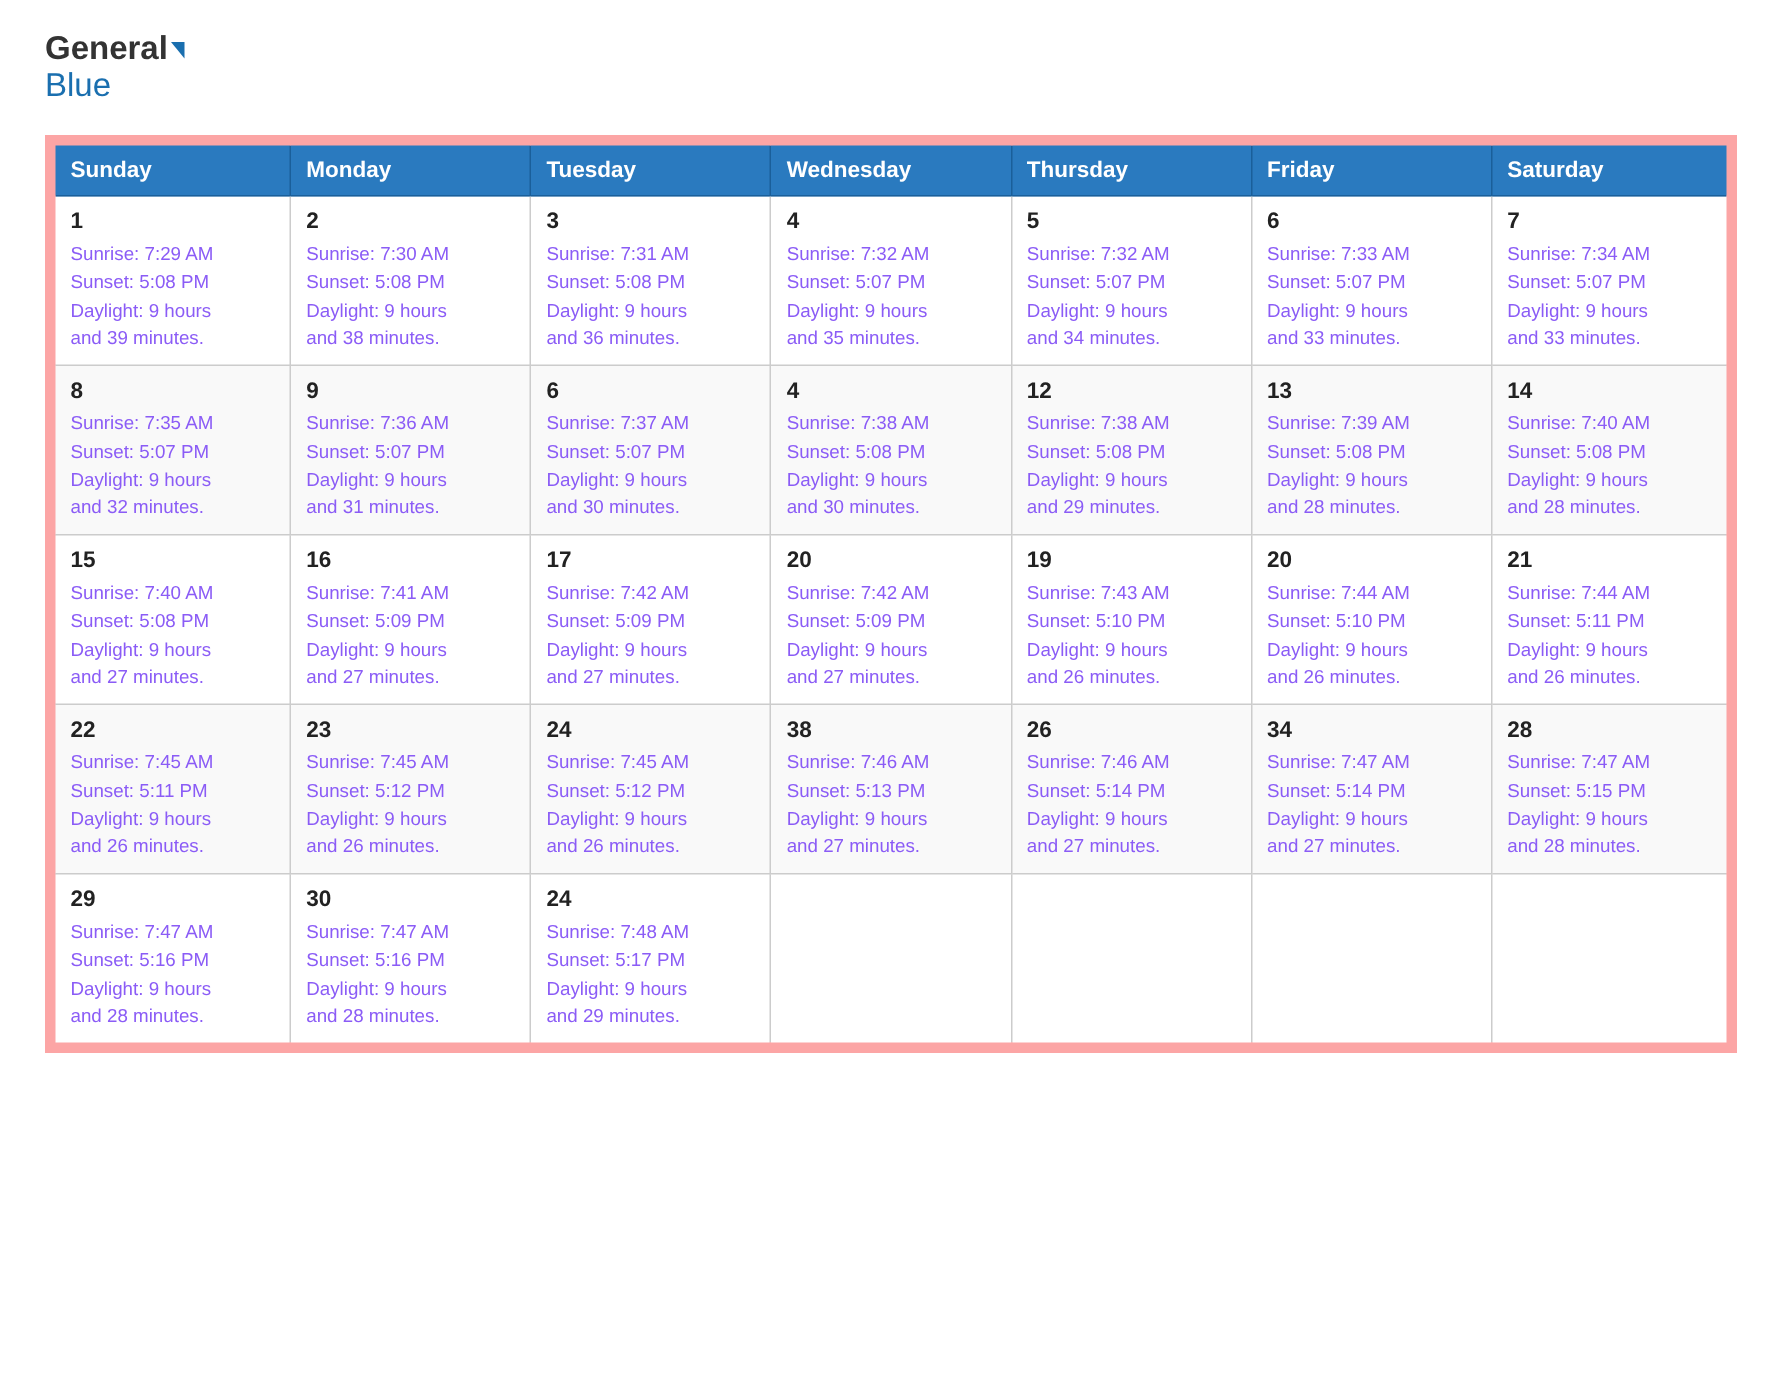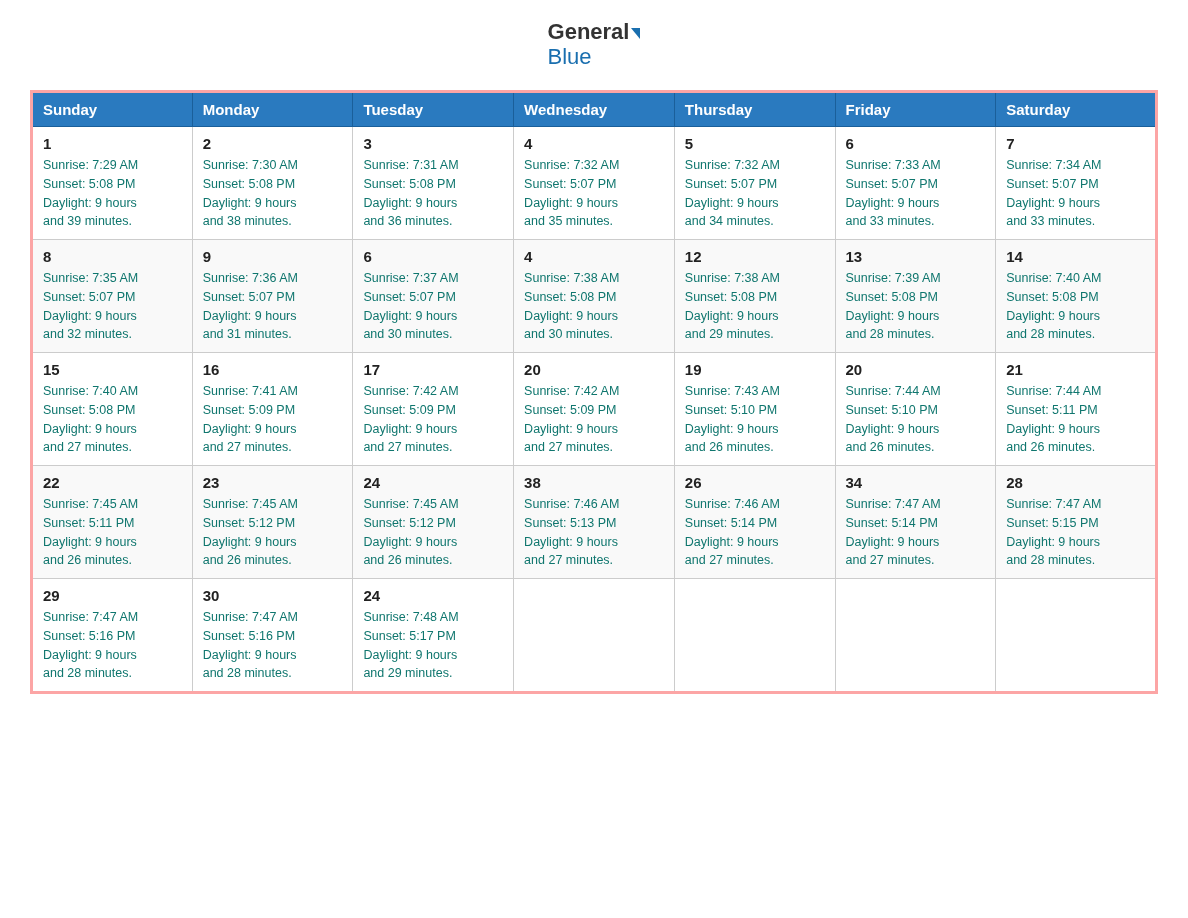--- a/index.html
+++ b/index.html
@@ -5,21 +5,21 @@
     * { box-sizing: border-box; margin: 0; padding: 0; }
     body {
       font-family: Arial, sans-serif;
       background: #fff;
       padding: 20px 30px;
       width: 1188px;
       min-height: 918px;
     }
     .header {
       display: flex;
-      justify-content: center;
+      justify-content: flex-start;
       align-items: flex-start;
       margin-bottom: 20px;
     }
     .logo {
       display: flex;
       flex-direction: column;
       align-items: flex-start;
     }
     .logo-text {
       font-size: 22px;
@@ -42,21 +42,21 @@
       line-height: 1.1;
     }
     .location {
       font-size: 22px;
       color: #444;
       margin-top: 4px;
     }
     .calendar-table {
       width: 100%;
       border-collapse: collapse;
-      border: 3px solid #fca5a5;
+      border: 7px solid #fca5a5;
     }
     .calendar-table th {
       background-color: #2a7abf;
       color: #fff;
       font-size: 15px;
       font-weight: bold;
       padding: 8px 10px;
       text-align: left;
       border: 1px solid #1a5f9a;
     }
@@ -71,21 +71,21 @@
     }
     .day-number {
       font-size: 15px;
       font-weight: bold;
       color: #222;
       display: block;
       margin-bottom: 4px;
     }
     .day-info {
       font-size: 12.5px;
-      color: #0f766e;
+      color: #8b5cf6;
       line-height: 1.5;
     }
     .empty-cell {
       background: #fff;
     }
     tr:nth-child(even) td {
       background-color: #f9f9f9;
     }
     tr:nth-child(odd) td {
       background-color: #fff;

